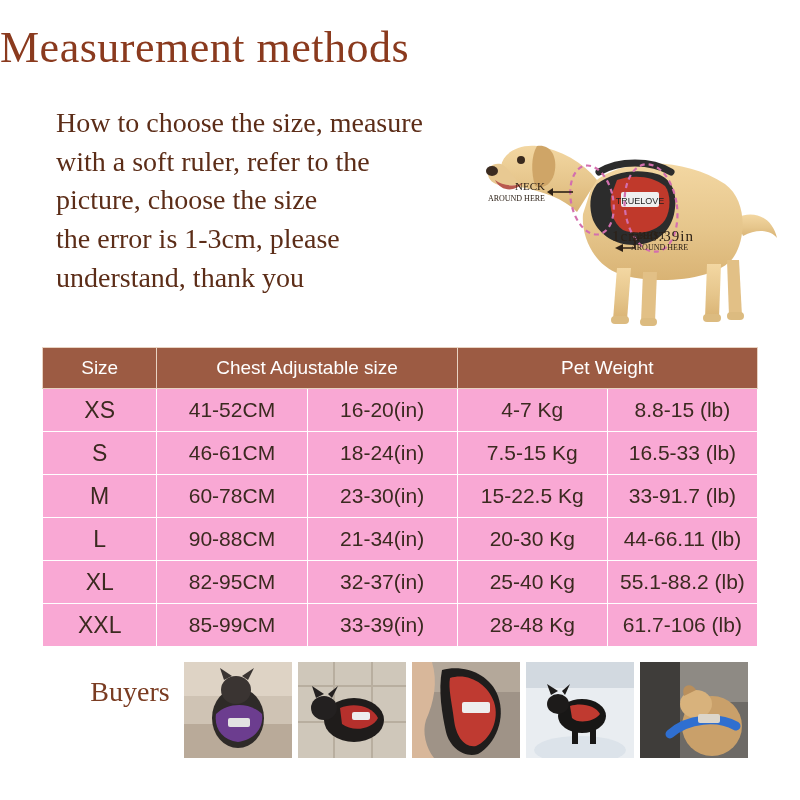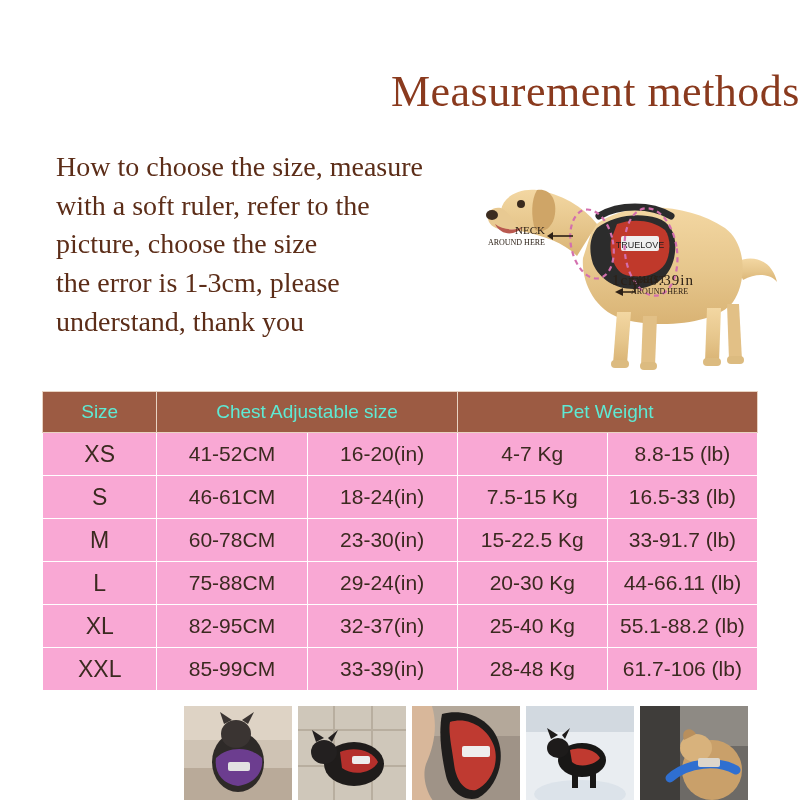--- a/index.html
+++ b/index.html
@@ -15,28 +15,27 @@
   }
   .page {
     position: relative;
     width: 800px;
     height: 800px;
     box-sizing: border-box;
   }
 
   
   .title {
-    text-align: right;
+    text-align: left;
     font-family: "Liberation Serif", serif;
     font-size: 44px;
     color: #8a3a1e;
     letter-spacing: 0.5px;
     padding-top: 26px;
     line-height: 1;
-    margin-top: 44px;
   }
 
   
   .intro {
     position: absolute;
     top: 104px;
     left: 56px;
     width: 470px;
     font-size: 28px;
     line-height: 1.38;
@@ -72,21 +71,21 @@
     left: 42px;
     width: 716px;
   }
   table.size-table {
     border-collapse: collapse;
     width: 100%;
     table-layout: fixed;
   }
   table.size-table th {
     background: #9c5b43;
-    color: #5eead4;
+    color: #ffffff;
     font-weight: normal;
     font-size: 19px;
     height: 38px;
     border: 1px solid #e8d3c2;
     font-family: "Liberation Sans", sans-serif;
   }
   table.size-table td {
     background: #f9a8d4;
     color: #3b2a20;
     font-size: 21px;
@@ -260,22 +259,22 @@
         </tr>
         <tr>
           <td class="sz">M</td>
           <td>60-78CM</td>
           <td>23-30(in)</td>
           <td>15-22.5 Kg</td>
           <td>33-91.7 (lb)</td>
         </tr>
         <tr>
           <td class="sz">L</td>
-          <td>75-88CM</td>
-          <td>29-24(in)</td>
+          <td>90-88CM</td>
+          <td>21-34(in)</td>
           <td>20-30 Kg</td>
           <td>44-66.11 (lb)</td>
         </tr>
         <tr>
           <td class="sz">XL</td>
           <td>82-95CM</td>
           <td>32-37(in)</td>
           <td>25-40 Kg</td>
           <td>55.1-88.2 (lb)</td>
         </tr>
@@ -285,20 +284,21 @@
           <td>33-39(in)</td>
           <td>28-48 Kg</td>
           <td>61.7-106 (lb)</td>
         </tr>
       </tbody>
     </table>
   </div>
 
   <div class="buyers-wrap">
     <div class="buyers-label">
+      <div>Buyers</div>
     </div>
 
     <div class="thumbs">
 
       <div class="thumb">
         <svg width="108" height="96" viewBox="0 0 108 96" xmlns="http://www.w3.org/2000/svg">
           <rect width="108" height="96" fill="#cfc3b4"></rect>
           <rect y="0" width="108" height="34" fill="#ded3c5"></rect>
           <rect y="62" width="108" height="34" fill="#b9aa99"></rect>
           <ellipse cx="54" cy="56" rx="26" ry="30" fill="#2e2a28"></ellipse>

